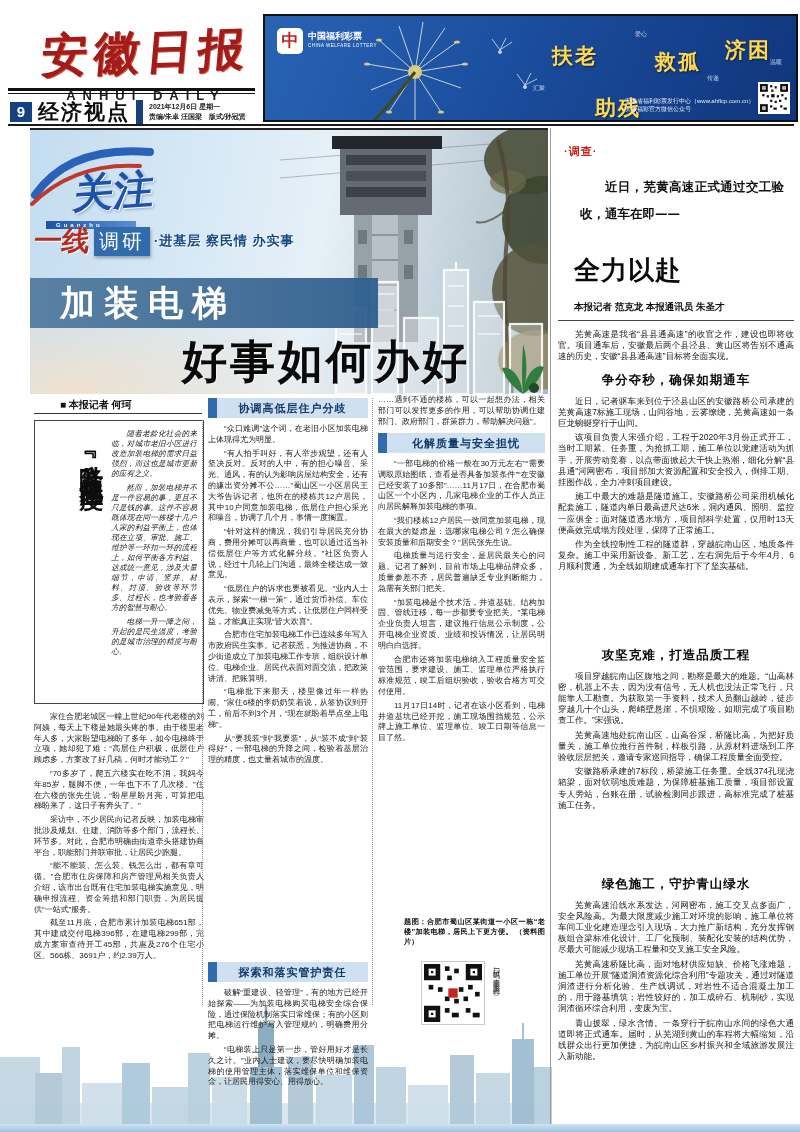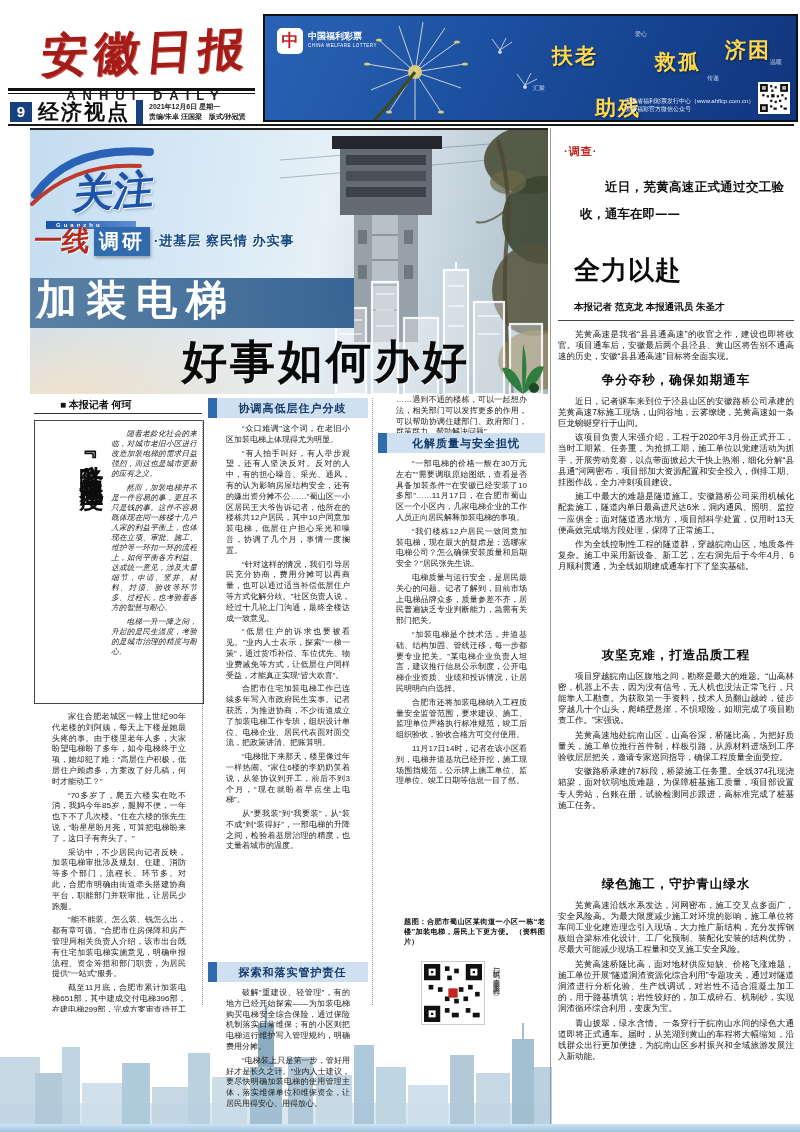--- a/index.html
+++ b/index.html
@@ -30,30 +30,30 @@
   .feature{background:
       radial-gradient(120% 90% at 8% 100%, rgba(243,226,203,.9) 0%, rgba(243,226,203,0) 45%),
       linear-gradient(100deg,#c3dcf0 0%,#d9eaf6 35%,#e6f0f7 55%,#c6d4dd 78%,#a9bac4 100%);
       border-top:2px solid #222;overflow:hidden;}
   .gz-text{font-family:"DejaVu Serif",serif;font-weight:900;font-size:40px;color:#1c53a8;
       transform:skewX(-10deg) rotate(-4deg);text-shadow:1px 1px 0 #fff,2px 2px 3px rgba(20,60,120,.4);}
   .gz-ribbon{background:linear-gradient(90deg,#1c53a8,#5c8fd0);color:#fff;font-size:6px;
       letter-spacing:3px;padding:1px 10px;font-weight:bold;}
   .yx{font-family:"DejaVu Serif",serif;font-weight:900;font-size:28px;color:#b42b20;
       transform:skewX(-8deg);text-shadow:1px 1px 0 #fff;}
-  .dy{background:#2f6bad;color:#fff;font-weight:700;font-size:20px;padding:1px 5px;letter-spacing:3px;
+  .dy{background:#2f6bad;color:#fff;font-weight:400;font-size:20px;padding:1px 5px;letter-spacing:3px;
       box-shadow:1px 2px 3px rgba(0,0,0,.3);}
   .tagline{color:#14477f;font-weight:900;font-size:13px;letter-spacing:1px;text-shadow:1px 1px 0 rgba(255,255,255,.8);}
   .hd-box{background:linear-gradient(90deg,rgba(84,124,160,.95),rgba(46,94,142,.95));color:#fff;
-      font-weight:900;font-size:41px;letter-spacing:9px;line-height:50px;padding-left:6px;font-family:Liberation Mono, monospace;}
+      font-weight:900;font-size:35px;letter-spacing:9px;line-height:50px;padding-left:30px;}
   .hd-main{color:#0a0a0a;font-weight:900;font-size:45px;letter-spacing:3px;white-space:nowrap;
       text-shadow:1px 1px 0 rgba(255,255,255,.6);}
   .feat-byline{font-size:10px;font-weight:bold;color:#111;margin-left:24px;}
   
-  .body-col p{margin:0 18px 3px;text-indent:2em;font-size:8px;line-height:10.8px;text-align:justify;color:#1a1a1a;}
+  .body-col p{margin:0 0 3px;text-indent:2em;font-size:8px;line-height:10.8px;text-align:justify;color:#1a1a1a;}
   .dotted-v{border-left:1px dotted #8a9bb0;}
   .subhead{display:flex;height:20px;}
   .subhead .sq{width:9px;background:#2f6bad;}
   .subhead .shx{flex:1;background:#cfe0f0;color:#123a6b;font-weight:bold;font-size:11px;
       text-align:center;line-height:20px;letter-spacing:1px;}
   .qbox{border:1px solid #444;display:flex;gap:7px;padding:8px 6px;background:rgba(255,255,255,.7);}
   .qtitle{writing-mode:vertical-rl;font-family:"DejaVu Serif",serif;font-weight:900;font-size:24px;
       letter-spacing:3px;color:#0d0d0d;line-height:1.05;margin-top:14px;}
   .qtext p{margin:0 0 4px;font-style:italic;font-family:"DejaVu Serif",serif;font-size:7.6px;
       line-height:10px;text-align:justify;text-indent:2em;color:#222;}

